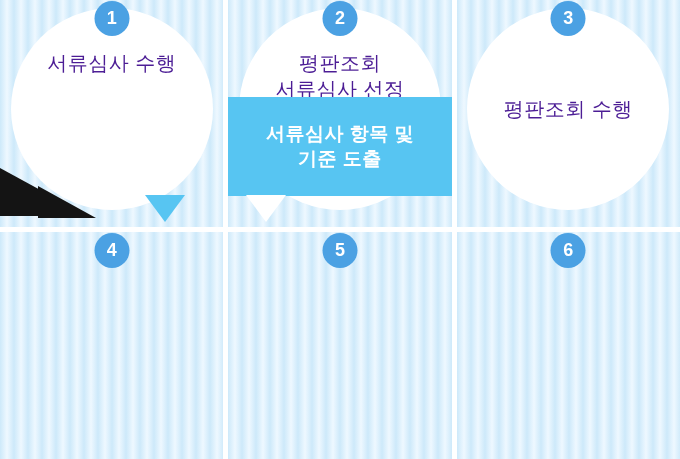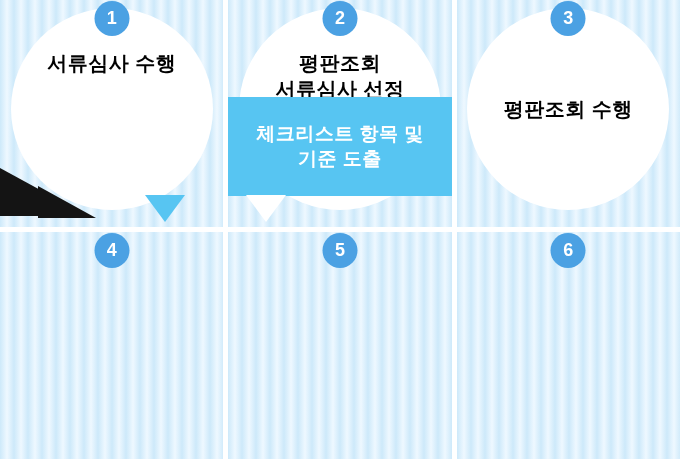--- a/index.html
+++ b/index.html
@@ -29,22 +29,22 @@
     align-items:center;
     justify-content:center;
     z-index:1;
     box-sizing:border-box;
   }
   .cell.boxed .circle{
     align-items:flex-start;
     padding-top:42px;
   }
   .circle-text{
-    color:#000000;
-    font-weight:bold;
+    color:#4c1d95;
+    font-weight:normal;
     font-size:20px;
     line-height:1.3;
     text-align:center;
     white-space:pre-line;
     letter-spacing:0.5px;
   }
   .badge{
     position:absolute;
     left:50%;top:1px;
     transform:translateX(-50%);
@@ -122,21 +122,21 @@
 
   <div class="cell boxed cell-2">
     <div class="circle">
       <div class="circle-text">평판조회
 서류심사 선정</div>
     </div>
     <div class="badge">
       <span>2</span>
     </div>
     <div class="box">
-      <span>체크리스트 항목 및
+      <span>서류심사 항목 및
 기준 도출</span>
     </div>
     <div class="tail"></div>
   </div>
 
   <div class="cell">
     <div class="circle">
       <div class="circle-text">평판조회  수행</div>
     </div>
     <div class="badge">

